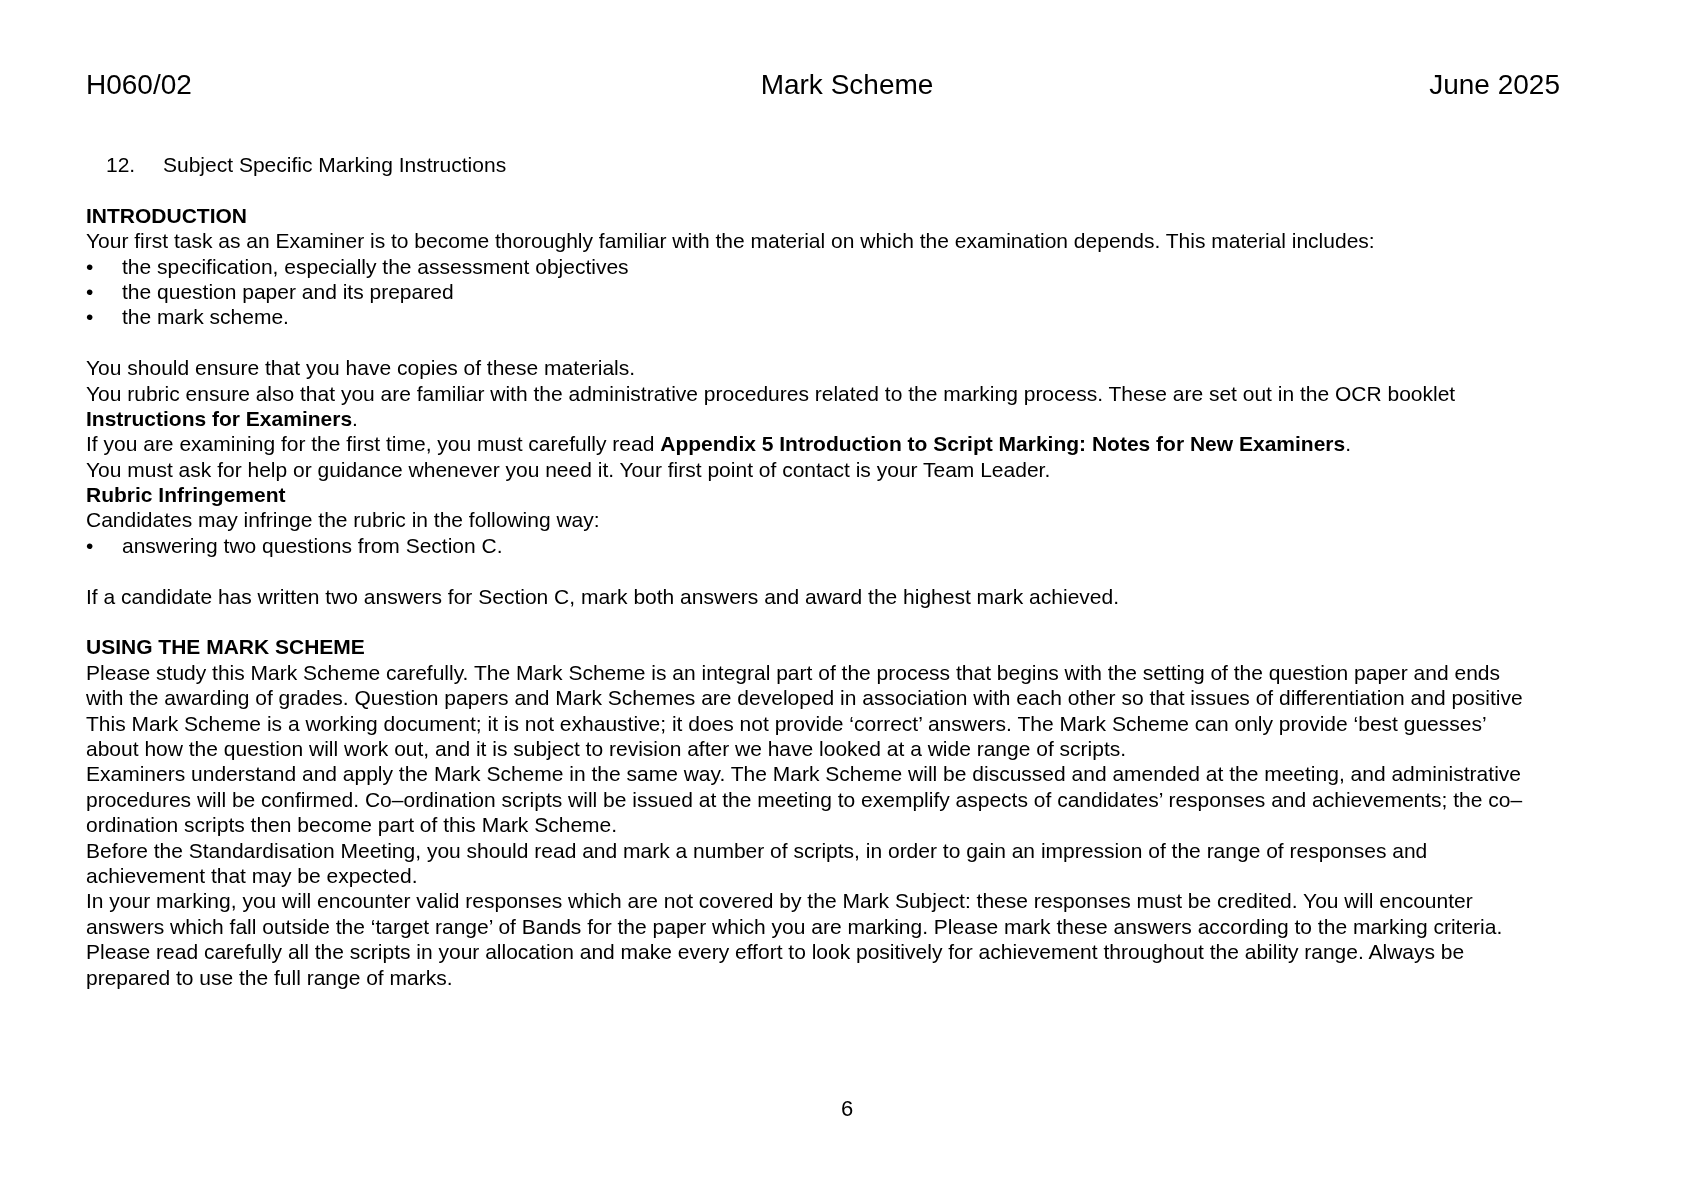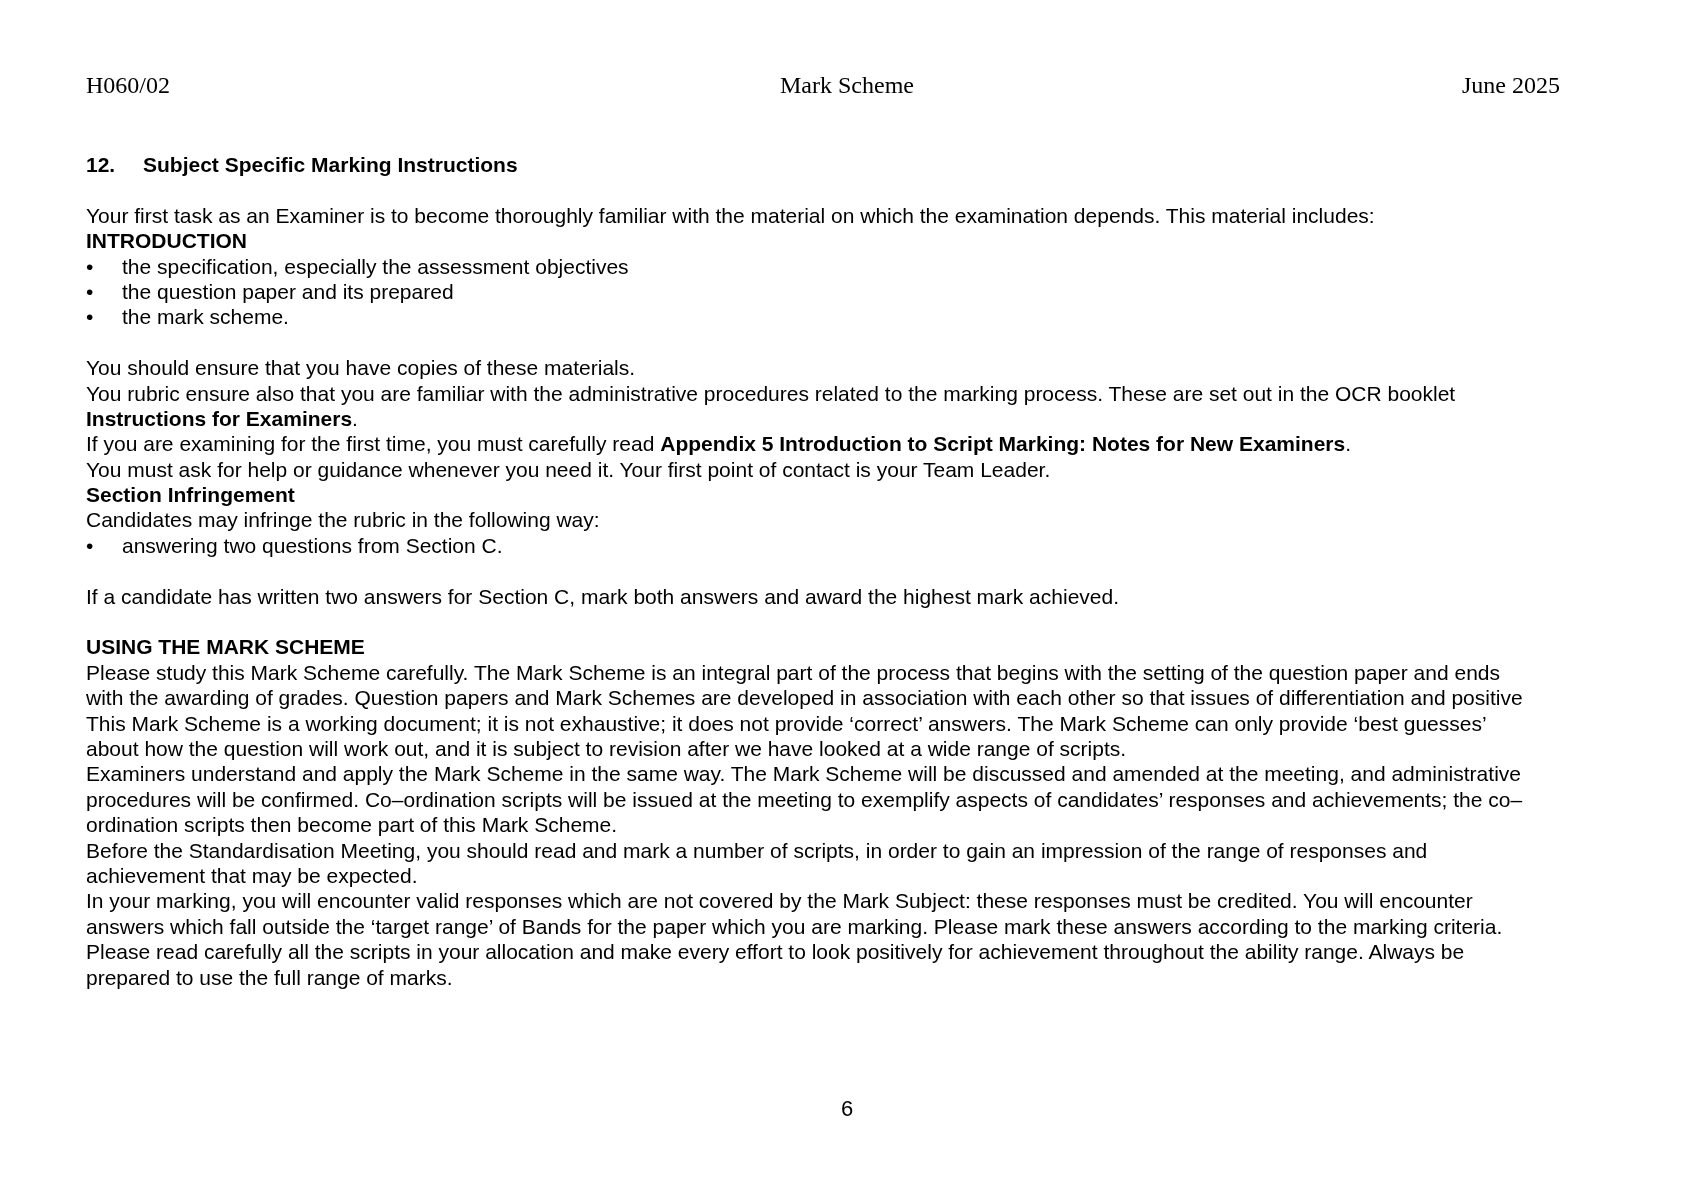--- a/index.html
+++ b/index.html
@@ -1,61 +1,61 @@
 <!DOCTYPE html>
 <html><head>
 <meta charset="utf-8">
 <style>
   html, body { margin: 0; padding: 0; background: #ffffff; }
   body {
     width: 1684px; height: 1191px; position: relative; overflow: hidden;
     font-family: "Liberation Sans", "DejaVu Sans", sans-serif;
     color: #000000; font-size: 21px;
   }
-  .hdr { position: absolute; top: 72px; font-size: 24px; line-height: 26px; font-family: Liberation Serif, serif; }
+  .hdr { position: absolute; top: 72px; font-size: 28px; line-height: 26px; }
   .hdr-left { left: 86px; }
   .hdr-center { left: 0; width: 1694px; text-align: center; }
   .hdr-right { right: 124px; }
   .content { position: absolute; left: 86px; top: 152px; width: 1520px; line-height: 25.4px; }
   .line { white-space: pre; height: 25.4px; }
-  .sec-title { font-weight: bold; height: 25.4px; }
+  .sec-title { font-weight: normal; height: 25.4px; margin-left: 20px; }
   .sec-title .num { display: inline-block; width: 57px; }
   .gap { height: 25.4px; }
   .bold { font-weight: bold; }
   .bullet { position: relative; padding-left: 36px; height: 25.4px; white-space: pre; }
   .bullet .dot { position: absolute; left: 0; }
   .pageno { position: absolute; top: 1096px; left: 0; width: 1694px; text-align: center; font-size: 22px; }
 </style>
 </head>
 <body>
 
 <div class="hdr hdr-left">H060/02</div>
 <div class="hdr hdr-center">Mark Scheme</div>
 <div class="hdr hdr-right">June 2025</div>
 
 <div class="content">
   <div class="sec-title">
     <span class="num">12.</span><span>Subject Specific Marking Instructions</span>
   </div>
   <div class="gap"></div>
 
+  <div class="line bold">INTRODUCTION</div>
   <div class="line">Your first task as an Examiner is to become thoroughly familiar with the material on which the examination depends. This material includes:</div>
-  <div class="line bold">INTRODUCTION</div>
   <div class="bullet"><span class="dot">•</span><span>the specification, especially the assessment objectives</span></div>
   <div class="bullet"><span class="dot">•</span><span>the question paper and its prepared</span></div>
   <div class="bullet"><span class="dot">•</span><span>the mark scheme.</span></div>
   <div class="gap"></div>
 
   <div class="line">You should ensure that you have copies of these materials.</div>
   <div class="line">You rubric ensure also that you are familiar with the administrative procedures related to the marking process. These are set out in the OCR booklet</div>
   <div class="line"><span class="bold">Instructions for Examiners</span><span>.</span></div>
   <div class="line"><span>If you are examining for the first time, you must carefully read </span><span class="bold">Appendix 5 Introduction to Script Marking: Notes for New Examiners</span><span>.</span></div>
   <div class="line">You must ask for help or guidance whenever you need it. Your first point of contact is your Team Leader.</div>
 
-  <div class="line bold">Section Infringement</div>
+  <div class="line bold">Rubric Infringement</div>
   <div class="line">Candidates may infringe the rubric in the following way:</div>
   <div class="bullet"><span class="dot">•</span><span>answering two questions from Section C.</span></div>
   <div class="gap"></div>
   <div class="line">If a candidate has written two answers for Section C, mark both answers and award the highest mark achieved.</div>
   <div class="gap"></div>
 
   <div class="line bold">USING THE MARK SCHEME</div>
   <div class="line">Please study this Mark Scheme carefully. The Mark Scheme is an integral part of the process that begins with the setting of the question paper and ends</div>
   <div class="line">with the awarding of grades. Question papers and Mark Schemes are developed in association with each other so that issues of differentiation and positive</div>
   <div class="line">This Mark Scheme is a working document; it is not exhaustive; it does not provide ‘correct’ answers. The Mark Scheme can only provide ‘best guesses’</div>

